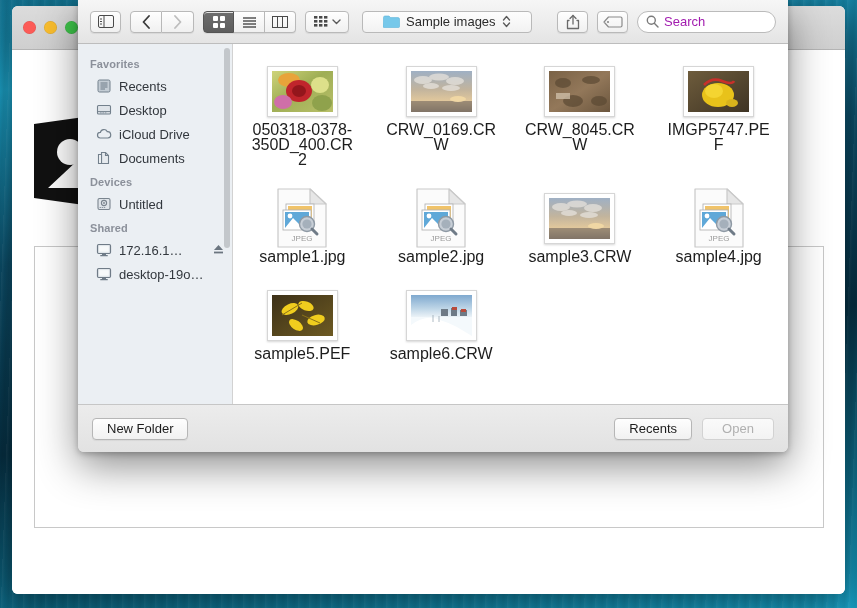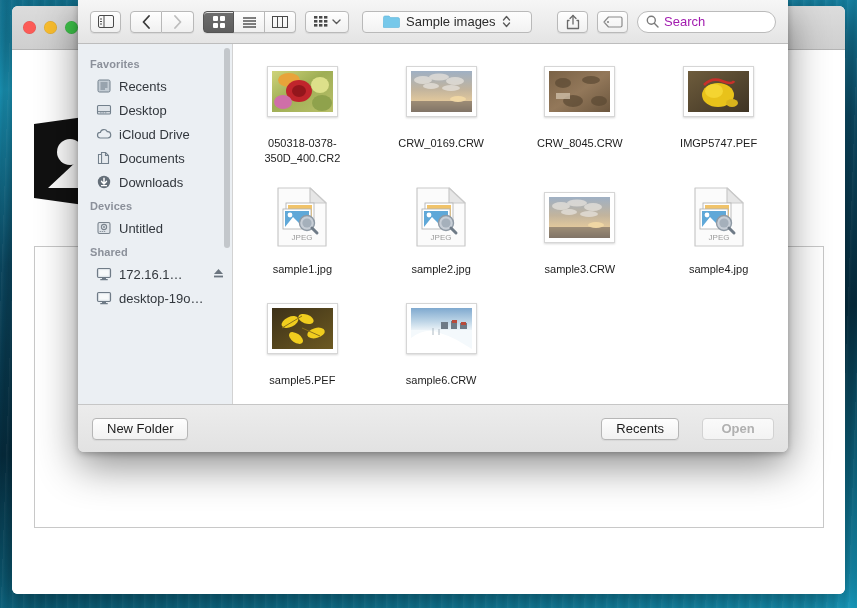--- a/index.html
+++ b/index.html
@@ -177,51 +177,51 @@
   }
   .photo {
     background: #fff;
     padding: 4px;
     border: 1px solid #d6d6d6;
     box-shadow: 0 1px 2px rgba(0,0,0,0.16);
     line-height: 0;
   }
   .photo .img { width: 61px; height: 41px; display: block; }
   .fname {
-    margin-top: 14px;
-    font-size: 11px;
+    margin-top: 0;
+    font-size: 16px;
     color: #1d1d1d;
     text-align: center;
     line-height: 15px;
     max-width: 110px;
     word-break: break-word;
   }
   
   .bottombar {
     height: 48px;
     flex: none;
     background: linear-gradient(#ececec, #e2e2e2);
     border-top: 1px solid #c6c6c6;
     display: flex; align-items: center;
     padding: 0 14px;
-    gap: 23px;
+    gap: 10px;
   }
   .btn {
     height: 22px;
     padding: 0 14px;
     font-size: 13px;
     color: #1c1c1c;
     background: linear-gradient(#fefefe, #f1f1f1);
     border: 1px solid #b6b6b6;
     border-radius: 4px;
     display: flex; align-items: center; justify-content: center;
     box-shadow: 0 1px 1px rgba(0,0,0,0.06);
   }
   .btn.wide { min-width: 72px; }
-  .btn.disabled { color: #b0b0b0; background: linear-gradient(#fafafa, #f3f3f3); border-color: #d2d2d2; box-shadow: none; font-weight: bold; }
+  .btn.disabled { color: #b0b0b0; background: linear-gradient(#fafafa, #f3f3f3); border-color: #d2d2d2; box-shadow: none; }
 </style>
 </head>
 <body>
 
 <div class="wallpaper"></div>
 
 <div class="bg-window">
   <div class="bg-titlebar">
     <div class="traffic">
       <div class="tl red"></div>
@@ -383,28 +383,20 @@
             <span class="nm">iCloud Drive</span>
           </div>
           <div class="side-item">
             <span style="line-height: 0;"><svg width="16" height="16" viewBox="0 0 16 16">
                 <path d="M5.5,2.5 h4 l3,3 v8 h-7 z" fill="#e6eaee" stroke="#73808c" stroke-width="1.1"></path>
                 <path d="M2.5,4.5 h3 v9 h-3 z" fill="#f1f4f6" stroke="#73808c" stroke-width="1.1"></path>
                 <path d="M9.5,2.5 v3 h3" fill="none" stroke="#73808c" stroke-width="1.1"></path>
               </svg></span>
             <span class="nm">Documents</span>
           </div>
-          <div class="side-item">
-            <span style="line-height: 0;"><svg width="16" height="16" viewBox="0 0 16 16">
-                <circle cx="8" cy="8" r="6.2" fill="#646e78"></circle>
-                <path d="M8,4.2 v5.4 M5.6,7.4 L8,9.9 L10.4,7.4" fill="none" stroke="#fff" stroke-width="1.5" stroke-linecap="round" stroke-linejoin="round"></path>
-                <rect x="5" y="11" width="6" height="1.2" fill="#fff"></rect>
-              </svg></span>
-            <span class="nm">Downloads</span>
-          </div>
           <div class="side-group">Devices</div>
           <div class="side-item">
             <span style="line-height: 0;"><svg width="16" height="16" viewBox="0 0 16 16">
                 <rect x="2" y="2.5" width="12" height="11" rx="1.5" fill="#dfe4e9" stroke="#7a848e" stroke-width="1.1"></rect>
                 <circle cx="8" cy="7" r="2.6" fill="none" stroke="#7a848e" stroke-width="1.1"></circle>
                 <circle cx="8" cy="7" r="0.9" fill="#7a848e"></circle>
                 <g fill="#8d97a1">
                   <rect x="3.6" y="11" width="1.4" height="1"></rect>
                   <rect x="5.7" y="11" width="1.4" height="1"></rect>
                   <rect x="7.8" y="11" width="1.4" height="1"></rect>

